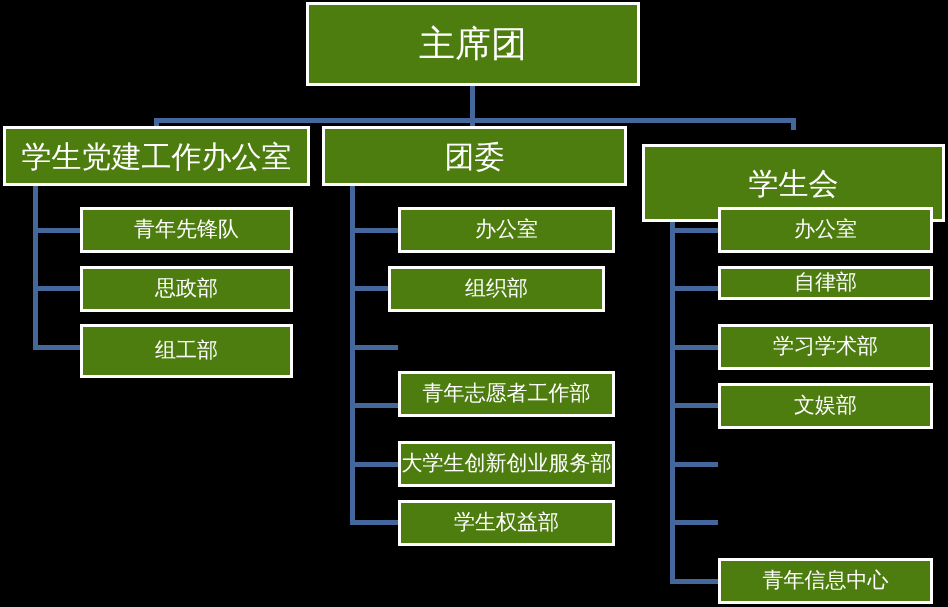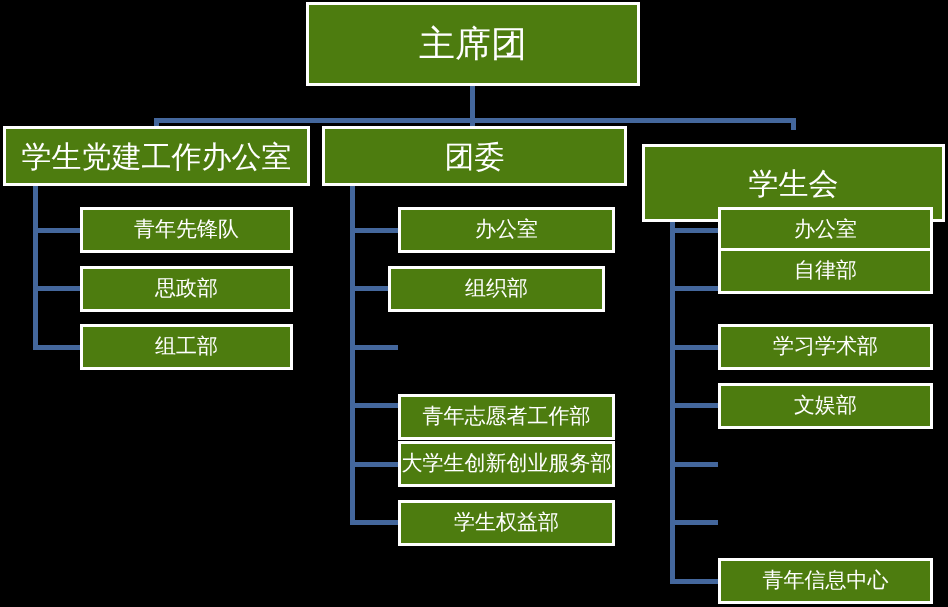--- a/index.html
+++ b/index.html
@@ -70,27 +70,27 @@
   <div class="line" style="left:670px;top:579px;width:48px;height:5px"></div>
 
   <div class="node root" style="left:306px;top:2px;width:334px;height:84px">主席团</div>
 
   <div class="node branch" style="left:3px;top:126px;width:307px;height:60px">学生党建工作办公室</div>
   <div class="node branch" style="left:322px;top:126px;width:305px;height:60px">团委</div>
   <div class="node branch" style="left:642px;top:144px;width:303px;height:78px">学生会</div>
 
   <div class="node child" style="left:80px;top:207px;width:213px;height:46px">青年先锋队</div>
   <div class="node child" style="left:80px;top:266px;width:213px;height:46px">思政部</div>
-  <div class="node child" style="left:80px;top:324px;width:213px;height:46px">组工部</div>
+  <div class="node child" style="left:80px;top:324px;width:213px;height:54px">组工部</div>
 
   <div class="node child" style="left:398px;top:207px;width:217px;height:46px">办公室</div>
   <div class="node child" style="left:388px;top:266px;width:217px;height:46px">组织部</div>
-  <div class="node child" style="left:398px;top:394px;width:217px;height:46px">青年志愿者工作部</div>
+  <div class="node child" style="left:398px;top:371px;width:217px;height:46px">青年志愿者工作部</div>
   <div class="node child" style="left:398px;top:441px;width:217px;height:46px">大学生创新创业服务部</div>
   <div class="node child" style="left:398px;top:500px;width:217px;height:46px">学生权益部</div>
 
   <div class="node child" style="left:718px;top:207px;width:215px;height:46px">办公室</div>
-  <div class="node child" style="left:718px;top:248px;width:215px;height:46px">自律部</div>
+  <div class="node child" style="left:718px;top:266px;width:215px;height:34px">自律部</div>
   <div class="node child" style="left:718px;top:324px;width:215px;height:46px">学习学术部</div>
   <div class="node child" style="left:718px;top:383px;width:215px;height:46px">文娱部</div>
   <div class="node child" style="left:718px;top:558px;width:215px;height:46px">青年信息中心</div>
 
 </div>
 
 </body></html>

